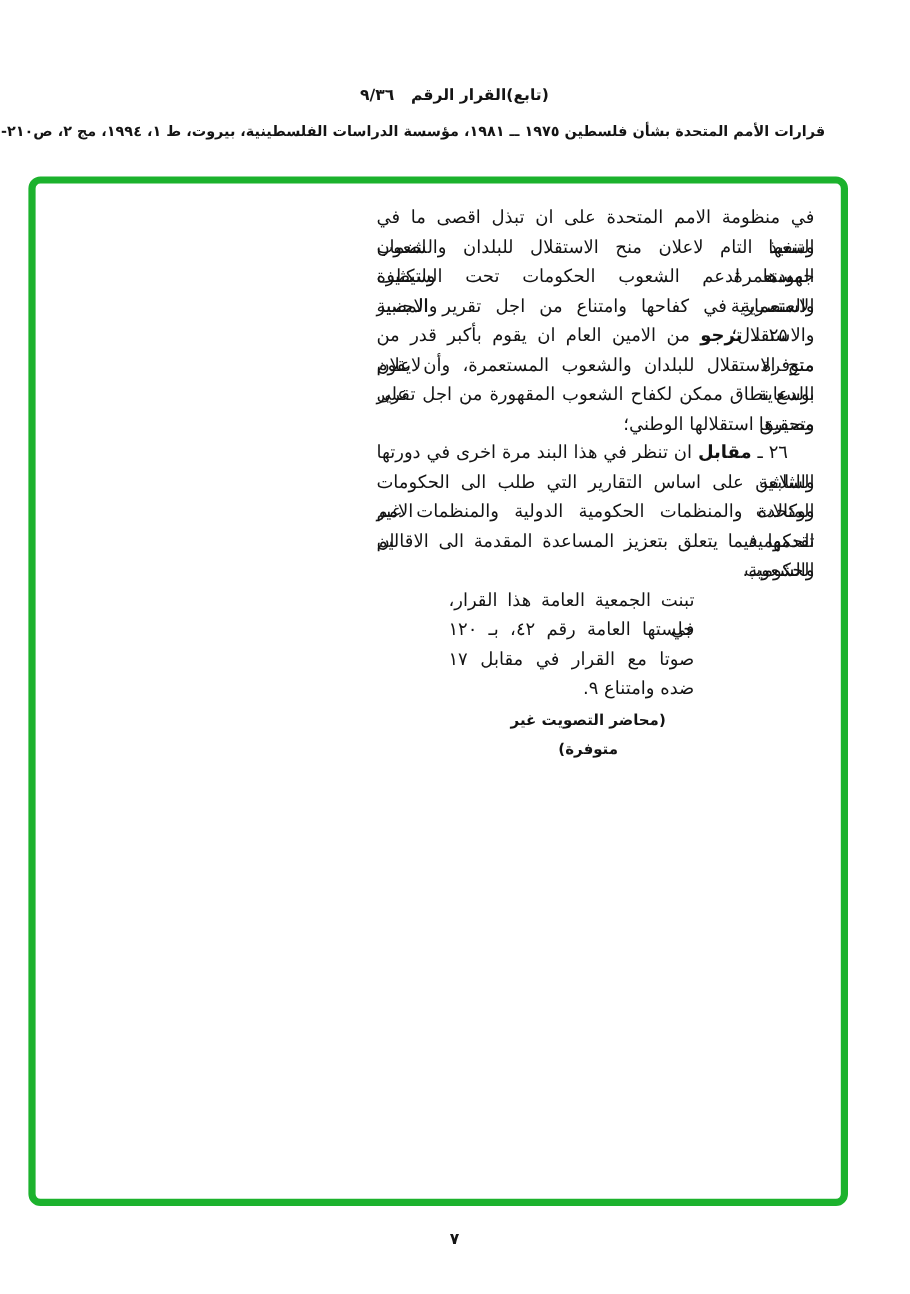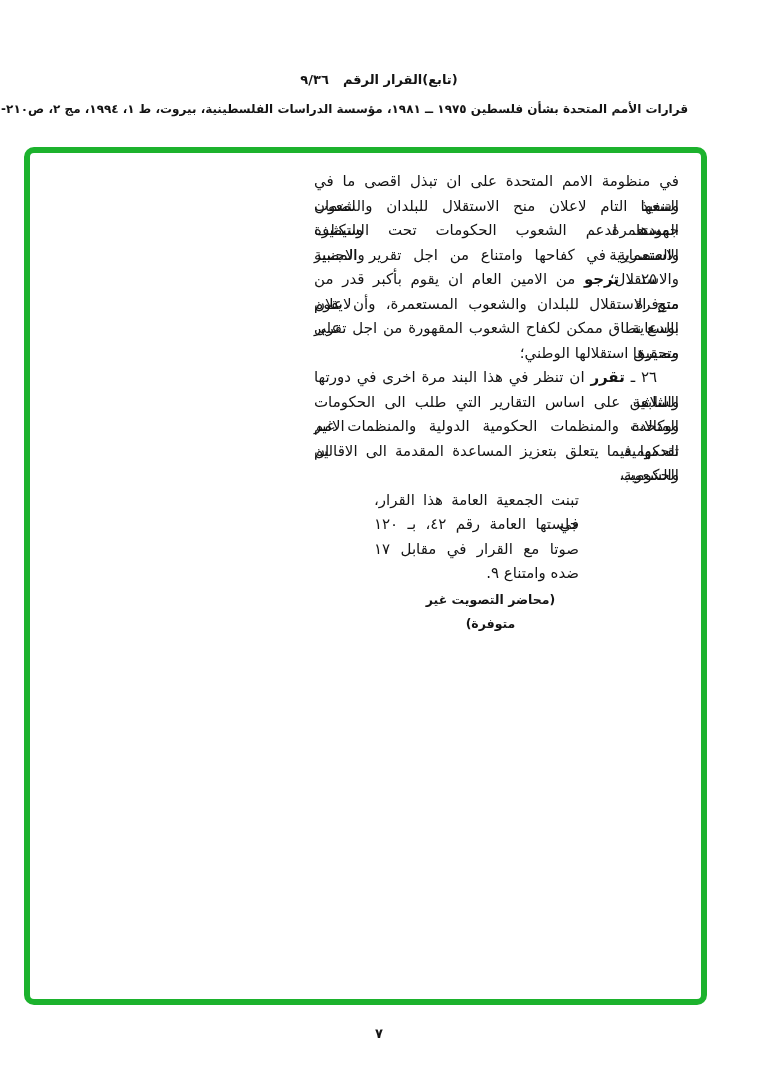--- a/index.html
+++ b/index.html
@@ -74,21 +74,21 @@
     </div>
 
     <div>
       <div class="line indent"><span>٢٥ ـ </span><span class="bold">ترجو</span><span> من الامين العام ان يقوم بأكبر قدر من متوفرة لاعلان</span></div>
       <div class="line">منح الاستقلال للبلدان والشعوب المستعمرة، وأن يقوم بالدعاية على</div>
       <div class="line">اوسع نطاق ممكن لكفاح الشعوب المقهورة من اجل تقرير مصيرها</div>
       <div class="line-last">وتحقيق استقلالها الوطني؛</div>
     </div>
 
     <div>
-      <div class="line indent"><span>٢٦ ـ </span><span class="bold">تقرر</span><span> ان تنظر في هذا البند مرة اخرى في دورتها السابعة</span></div>
+      <div class="line indent"><span>٢٦ ـ </span><span class="bold">مقابل</span><span> ان تنظر في هذا البند مرة اخرى في دورتها السابعة</span></div>
       <div class="line">والثلاثين على اساس التقارير التي طلب الى الحكومات ووكالات الامم</div>
       <div class="line">المتحدة والمنظمات الحكومية الدولية والمنظمات غير الحكومية ان</div>
       <div class="line">تقدمها فيما يتعلق بتعزيز المساعدة المقدمة الى الاقاليم والشعوب</div>
       <div class="line-last">الحكومية.</div>
     </div>
 
     <div class="adoption">
       <div class="line">تبنت الجمعية العامة هذا القرار، في</div>
       <div class="line">جلستها العامة رقم ٤٢، بـ ١٢٠</div>
       <div class="line">صوتا مع القرار في مقابل ١٧</div>

